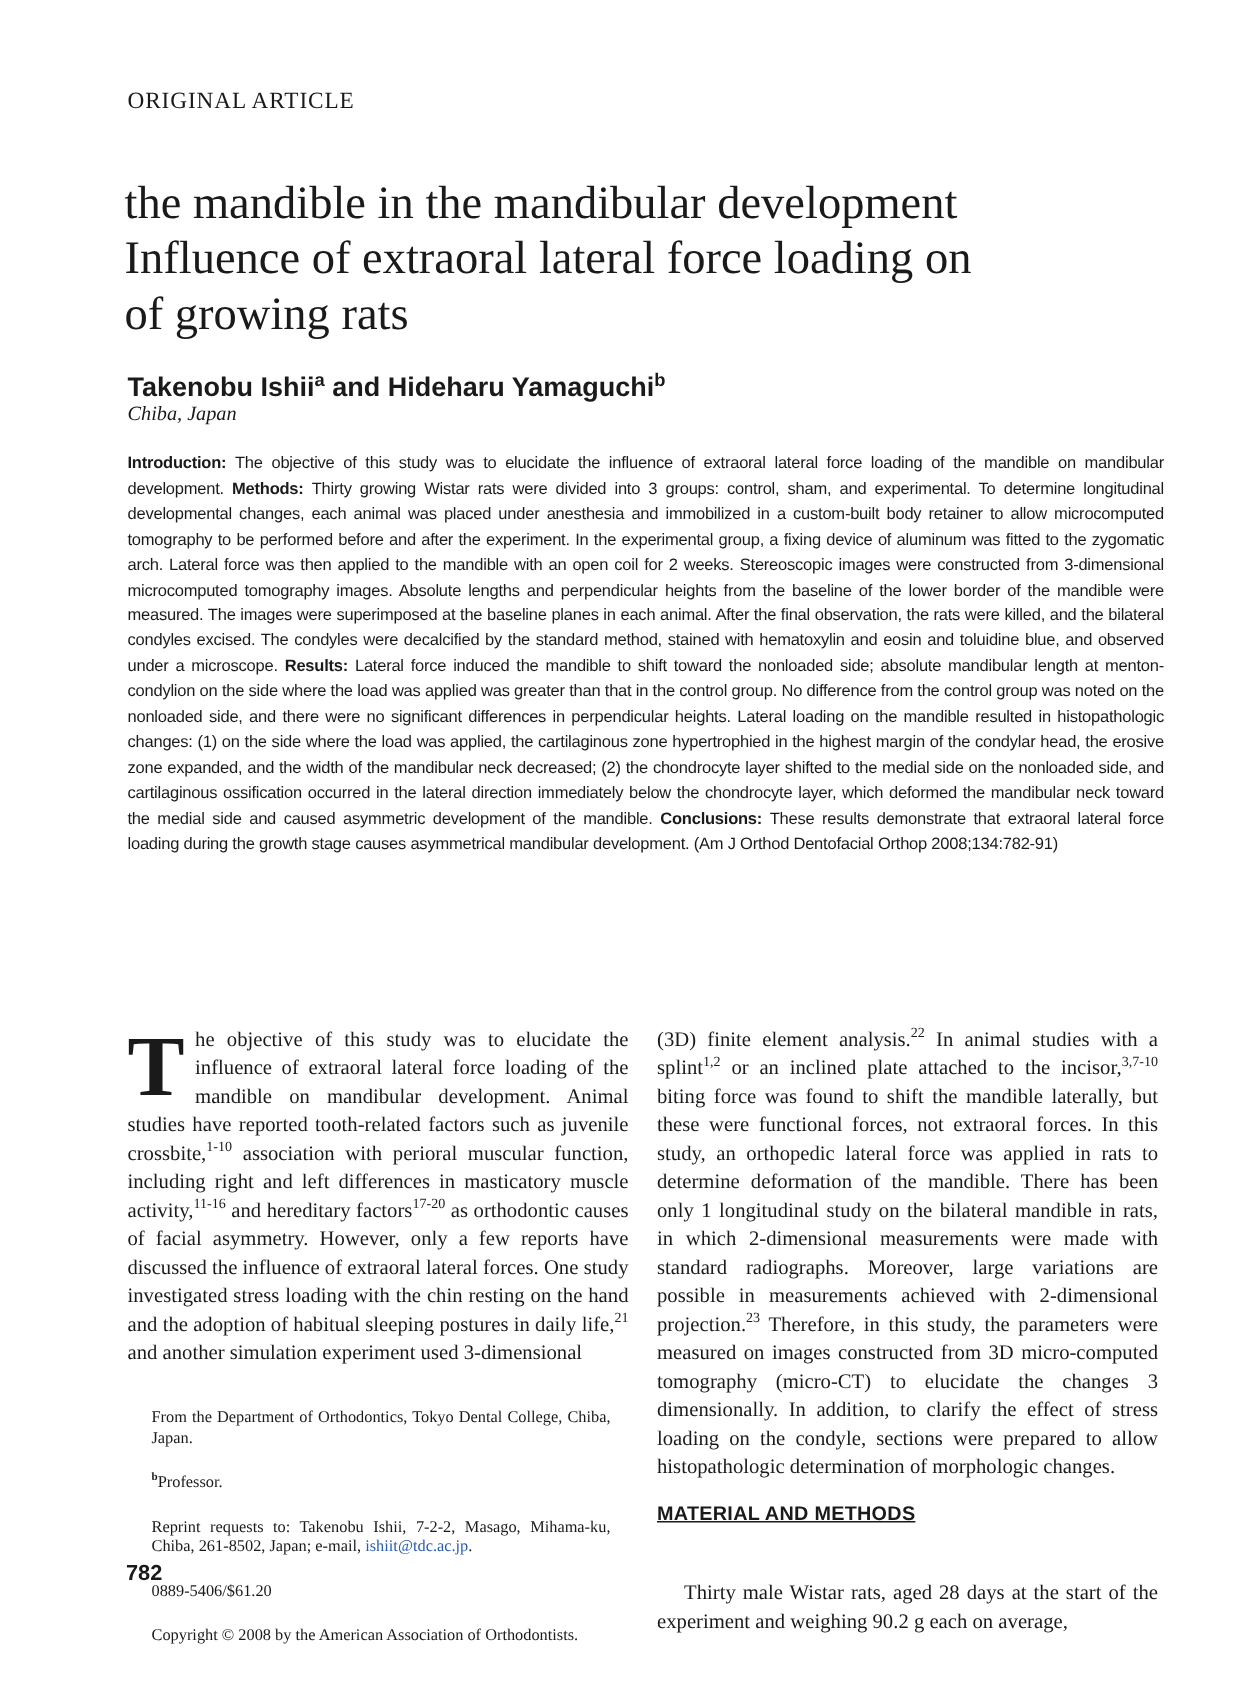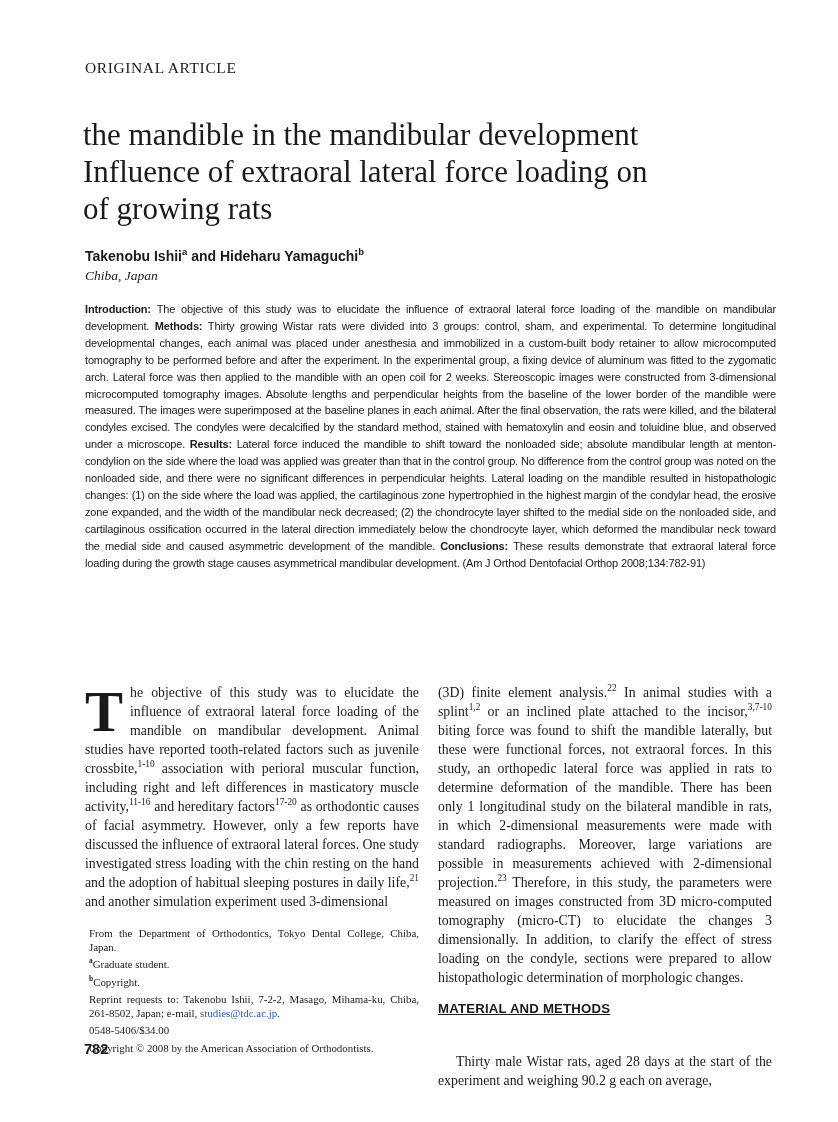--- a/index.html
+++ b/index.html
@@ -32,21 +32,21 @@
     font-size: 31px;
     line-height: 37px;
     font-weight: 400;
   }
   .authors {
     position: absolute;
     left: 85px;
     top: 248px;
     font-family: "Liberation Sans", sans-serif;
     font-weight: bold;
-    font-size: 14px;
+    font-size: 18px;
   }
   .affiliation {
     position: absolute;
     left: 85px;
     top: 268px;
     font-family: "Liberation Serif", serif;
     font-style: italic;
     font-size: 13.5px;
   }
   .abstract {
@@ -102,21 +102,21 @@
   .footnotes {
     position: absolute;
     left: 85px;
     top: 923px;
     width: 338px;
     font-family: "Liberation Serif", serif;
     font-size: 10.9px;
     line-height: 13.5px;
     text-align: justify;
   }
-  .footnote-line { margin: 4px; }
+  .footnote-line { margin: 16px; }
   .pagenum {
     position: absolute;
     left: 84px;
     top: 1041px;
     font-family: "Liberation Sans", sans-serif;
     font-weight: bold;
     font-size: 14.5px;
   }
   sup {
     font-size: 0.68em;
@@ -153,22 +153,21 @@
   </div>
 
   <div class="col-right">
     <p class="body-text"><span>(3D) finite element analysis.</span><sup>22</sup><span> In animal studies with a splint</span><sup>1,2</sup><span> or an inclined plate attached to the incisor,</span><sup>3,7-10</sup><span> biting force was found to shift the mandible laterally, but these were functional forces, not extraoral forces. In this study, an orthopedic lateral force was applied in rats to determine deformation of the mandible. There has been only 1 longitudinal study on the bilateral mandible in rats, in which 2-dimensional measurements were made with standard radiographs. Moreover, large variations are possible in measurements achieved with 2-dimensional projection.</span><sup>23</sup><span> Therefore, in this study, the parameters were measured on images constructed from 3D micro-computed tomography (micro-CT) to elucidate the changes 3 dimensionally. In addition, to clarify the effect of stress loading on the condyle, sections were prepared to allow histopathologic determination of morphologic changes.</span></p>
     <h2 class="section-heading">MATERIAL AND METHODS</h2>
     <p class="body-text methods-par">Thirty male Wistar rats, aged 28 days at the start of the experiment and weighing 90.2 g each on average,</p>
   </div>
 
   <div class="footnotes">
     <p class="footnote-line"><span>From the Department of Orthodontics, Tokyo Dental College, Chiba, Japan.</span></p>
-    <p class="footnote-line"><sup style="font-weight: bold;">a</sup><span>Graduate student.</span></p>
-    <p class="footnote-line"><sup style="font-weight: bold;">b</sup><span>Copyright.</span></p>
-    <p class="footnote-line"><span>Reprint requests to: Takenobu Ishii, 7-2-2, Masago, Mihama-ku, Chiba, 261-8502, Japan; e-mail, </span><span class="link">studies@tdc.ac.jp</span><span>.</span></p>
-    <p class="footnote-line"><span>0548-5406/$34.00</span></p>
+    <p class="footnote-line"><sup style="font-weight: bold;">b</sup><span>Professor.</span></p>
+    <p class="footnote-line"><span>Reprint requests to: Takenobu Ishii, 7-2-2, Masago, Mihama-ku, Chiba, 261-8502, Japan; e-mail, </span><span class="link">ishiit@tdc.ac.jp</span><span>.</span></p>
+    <p class="footnote-line"><span>0889-5406/$61.20</span></p>
     <p class="footnote-line"><span>Copyright © 2008 by the American Association of Orthodontists.</span></p>
   </div>
 
   <div class="pagenum">782</div>
 
 </div>
 
 </body></html>

